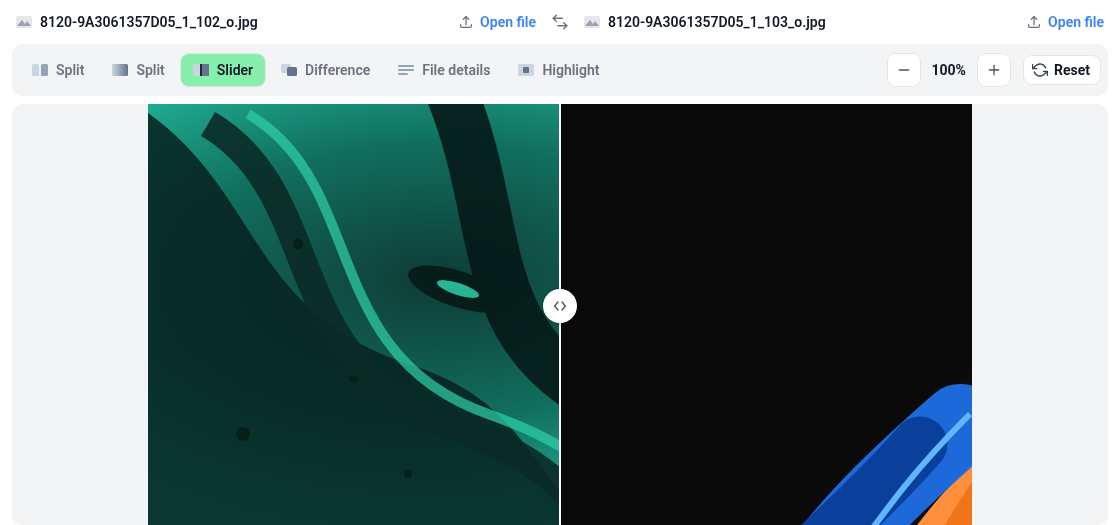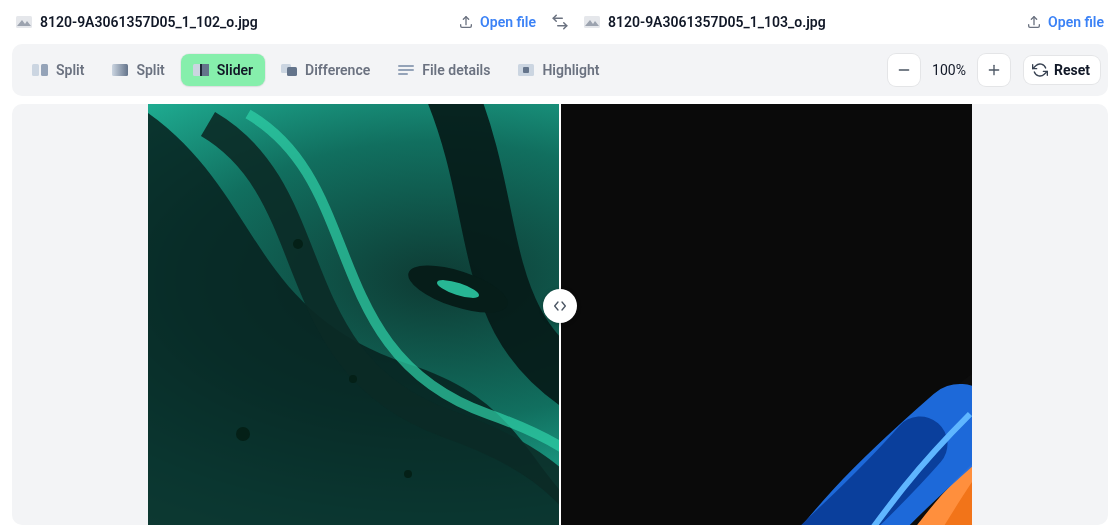--- a/index.html
+++ b/index.html
@@ -17,21 +17,21 @@
   .filebar .open svg, .filebar .swap svg { stroke: #6b7280; }
 
   
   .toolbar { height: 52px; background: #f3f4f6; border-radius: 10px; margin: 0 12px; display: flex; align-items: center; padding: 6px 8px; gap: 8px; }
   .modes { display: flex; align-items: center; gap: 4px; flex: 1; }
   .mode-btn { display: inline-flex; align-items: center; gap: 8px; padding: 8px 12px; border-radius: 8px; font-size: 14px; font-weight: 600; color: #6b7280; cursor: pointer; user-select: none; }
   .mode-btn .mode-icon { width: 16px; height: 12px; display: inline-flex; align-items: center; justify-content: center; }
   .mode-btn.active { background: #86efac; color: #111827; box-shadow: 0 1px 2px rgba(0,0,0,0.06), 0 0 0 1px rgba(0,0,0,0.04); }
   .zoomgroup { display: flex; align-items: center; gap: 8px; }
   .sqbtn { width: 32px; height: 32px; border-radius: 8px; background: #ffffff; display: flex; align-items: center; justify-content: center; color: #6b7280; box-shadow: 0 0 0 1px rgba(0,0,0,0.06); cursor: pointer; }
-  .zoomlabel { font-size: 14px; font-weight: 400; color: #111827; padding: 0 4px; }
+  .zoomlabel { font-size: 14px; font-weight: 700; color: #111827; padding: 0 4px; }
   .resetgroup { display: flex; align-items: center; gap: 6px; padding: 6px 10px 6px 8px; border-radius: 8px; background: #ffffff; font-size: 14px; font-weight: 700; color: #111827; box-shadow: 0 0 0 1px rgba(0,0,0,0.06); cursor: pointer; margin-left: 6px; }
   .resetgroup svg { stroke: #374151; }
 
   
   .canvas-wrap { flex: 1; position: relative; background: #f3f4f6; border-radius: 10px; margin: 8px 12px 0; overflow: hidden; }
   .compare { position: absolute; left: 50%; top: 0; transform: translateX(-50%); width: 824px; height: 100%; }
   .compare svg.art { position: absolute; top: 0; left: 0; }
   .mask-left { position: absolute; top:0; left:0; width:50%; height:100%; overflow:hidden; }
   .mask-right { position: absolute; top:0; right:0; width:50%; height:100%; overflow:hidden; }
   .divider-line { position: absolute; top:0; bottom:0; left:50%; width:2px; background:#ffffff; transform: translateX(-1px); z-index:3; }

